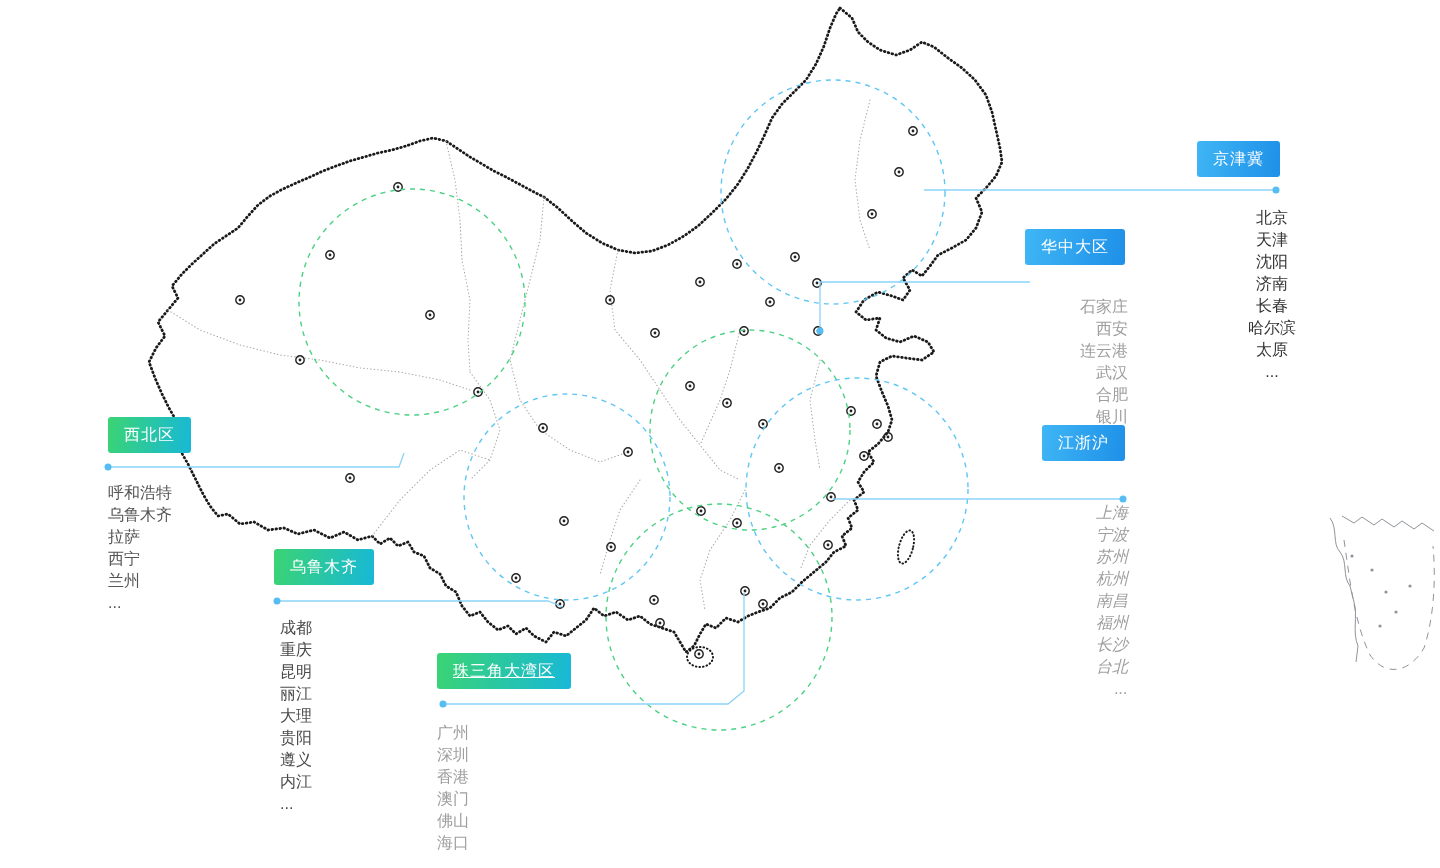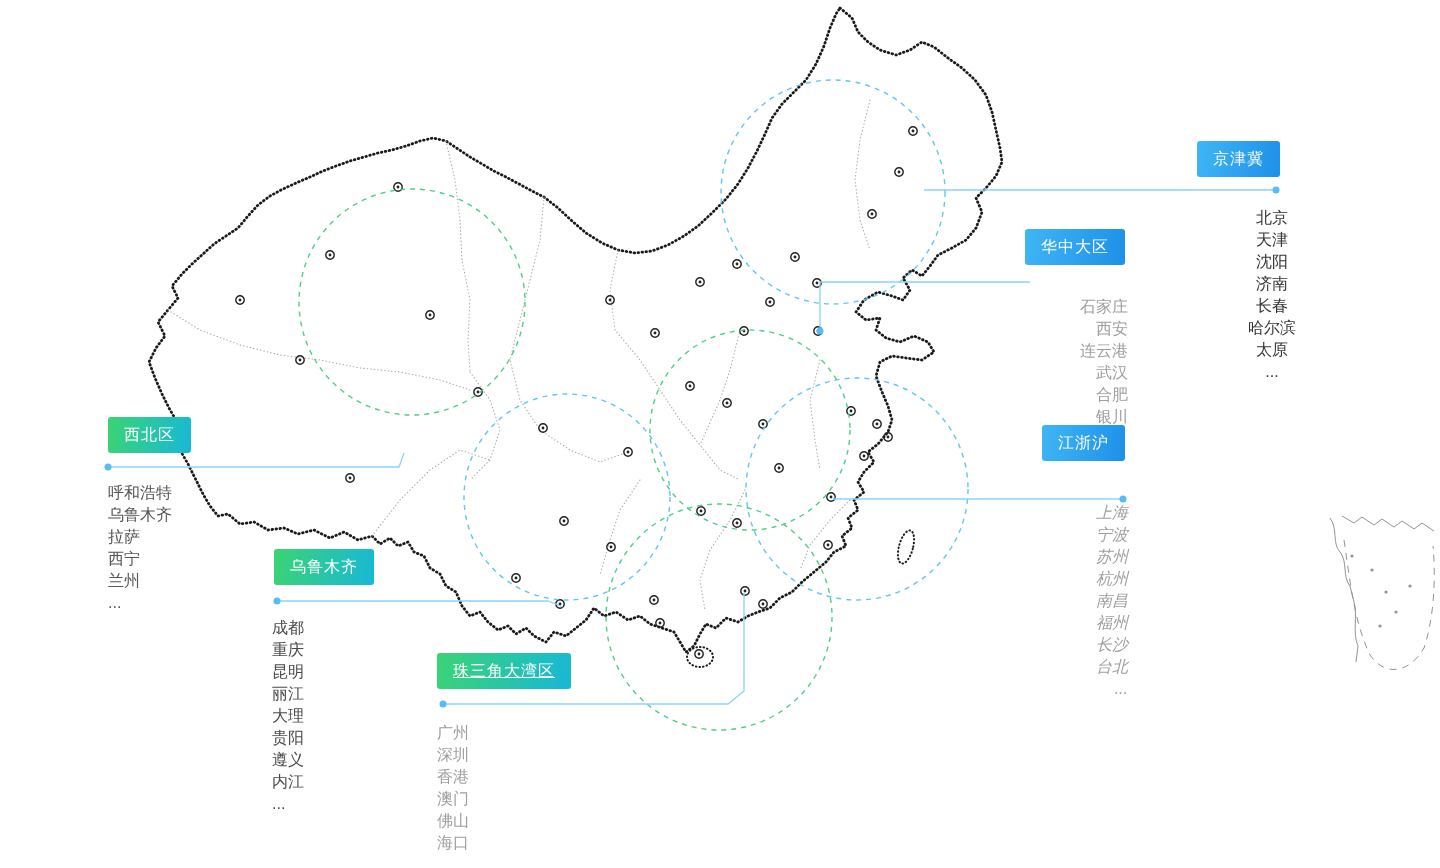--- a/index.html
+++ b/index.html
@@ -210,21 +210,21 @@
 
   <div class="cities left mid" style="left:108px;top:482px;">
     <div class="city">呼和浩特</div>
     <div class="city">乌鲁木齐</div>
     <div class="city">拉萨</div>
     <div class="city">西宁</div>
     <div class="city">兰州</div>
     <div class="city">...</div>
   </div>
 
-  <div class="cities left mid2" style="left:272px;top:617px;">
+  <div class="cities left mid2" style="left:280px;top:617px;">
     <div class="city">成都</div>
     <div class="city">重庆</div>
     <div class="city">昆明</div>
     <div class="city">丽江</div>
     <div class="city">大理</div>
     <div class="city">贵阳</div>
     <div class="city">遵义</div>
     <div class="city">内江</div>
     <div class="city">...</div>
   </div>

